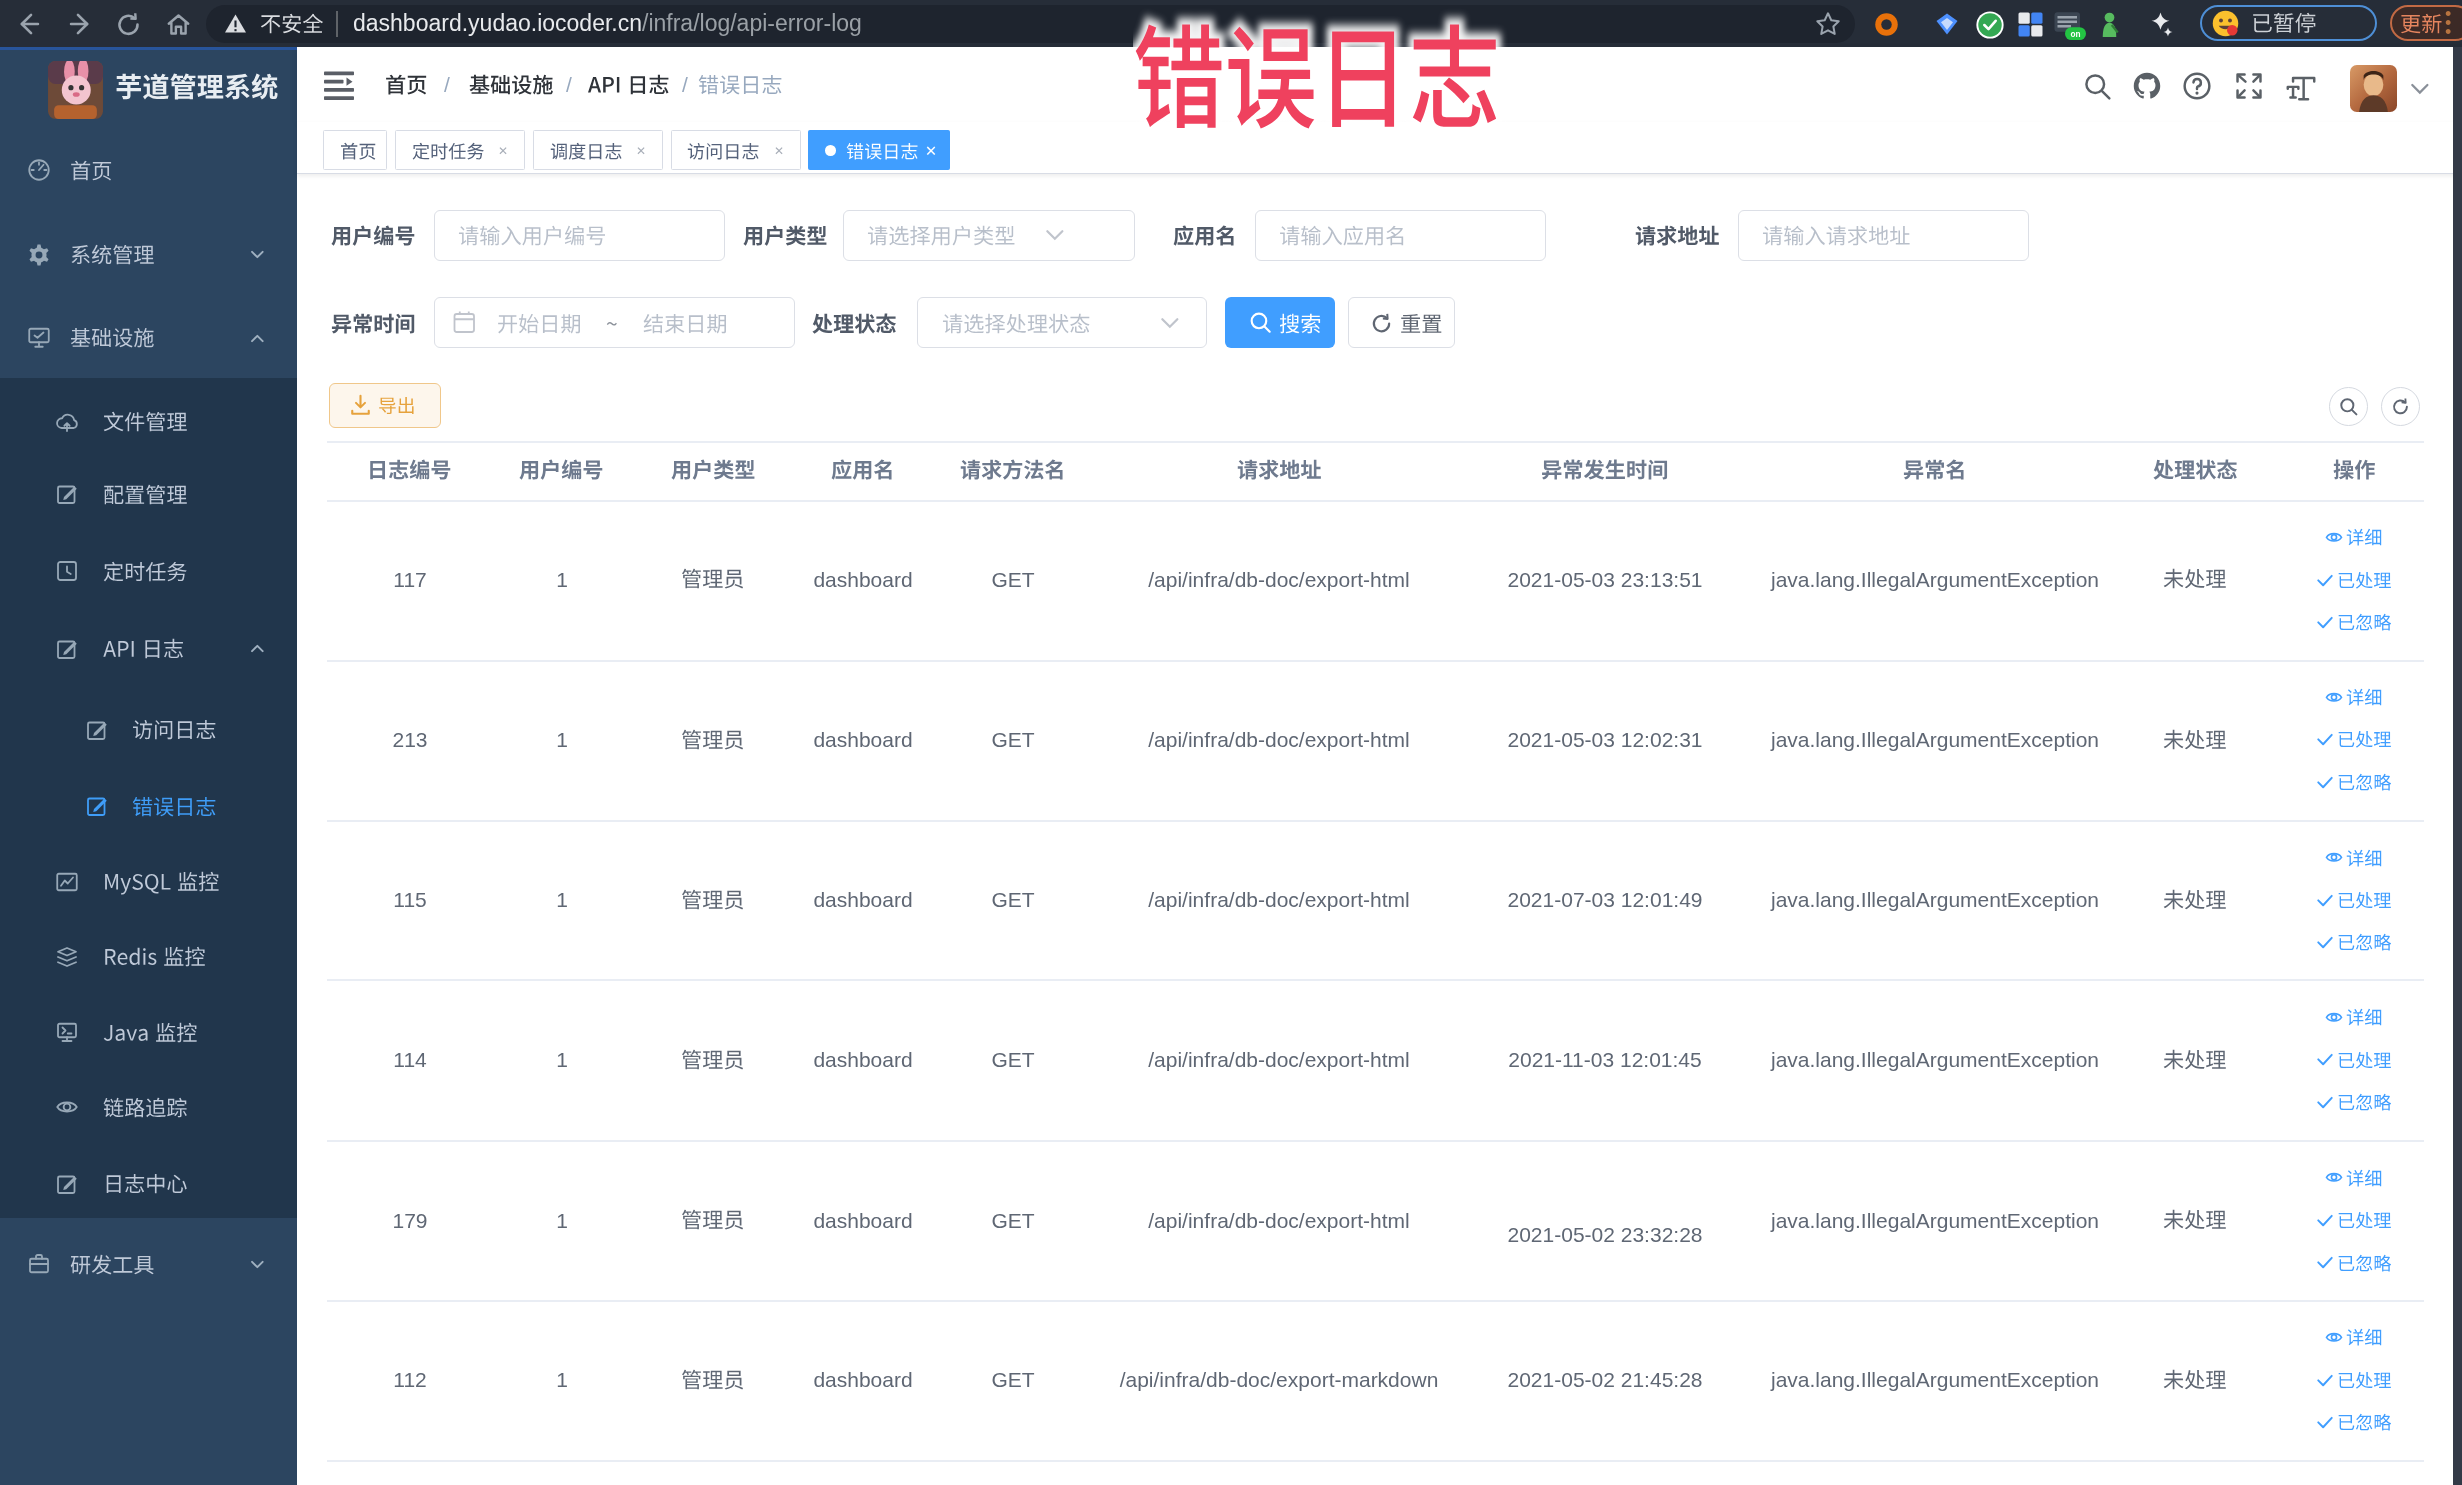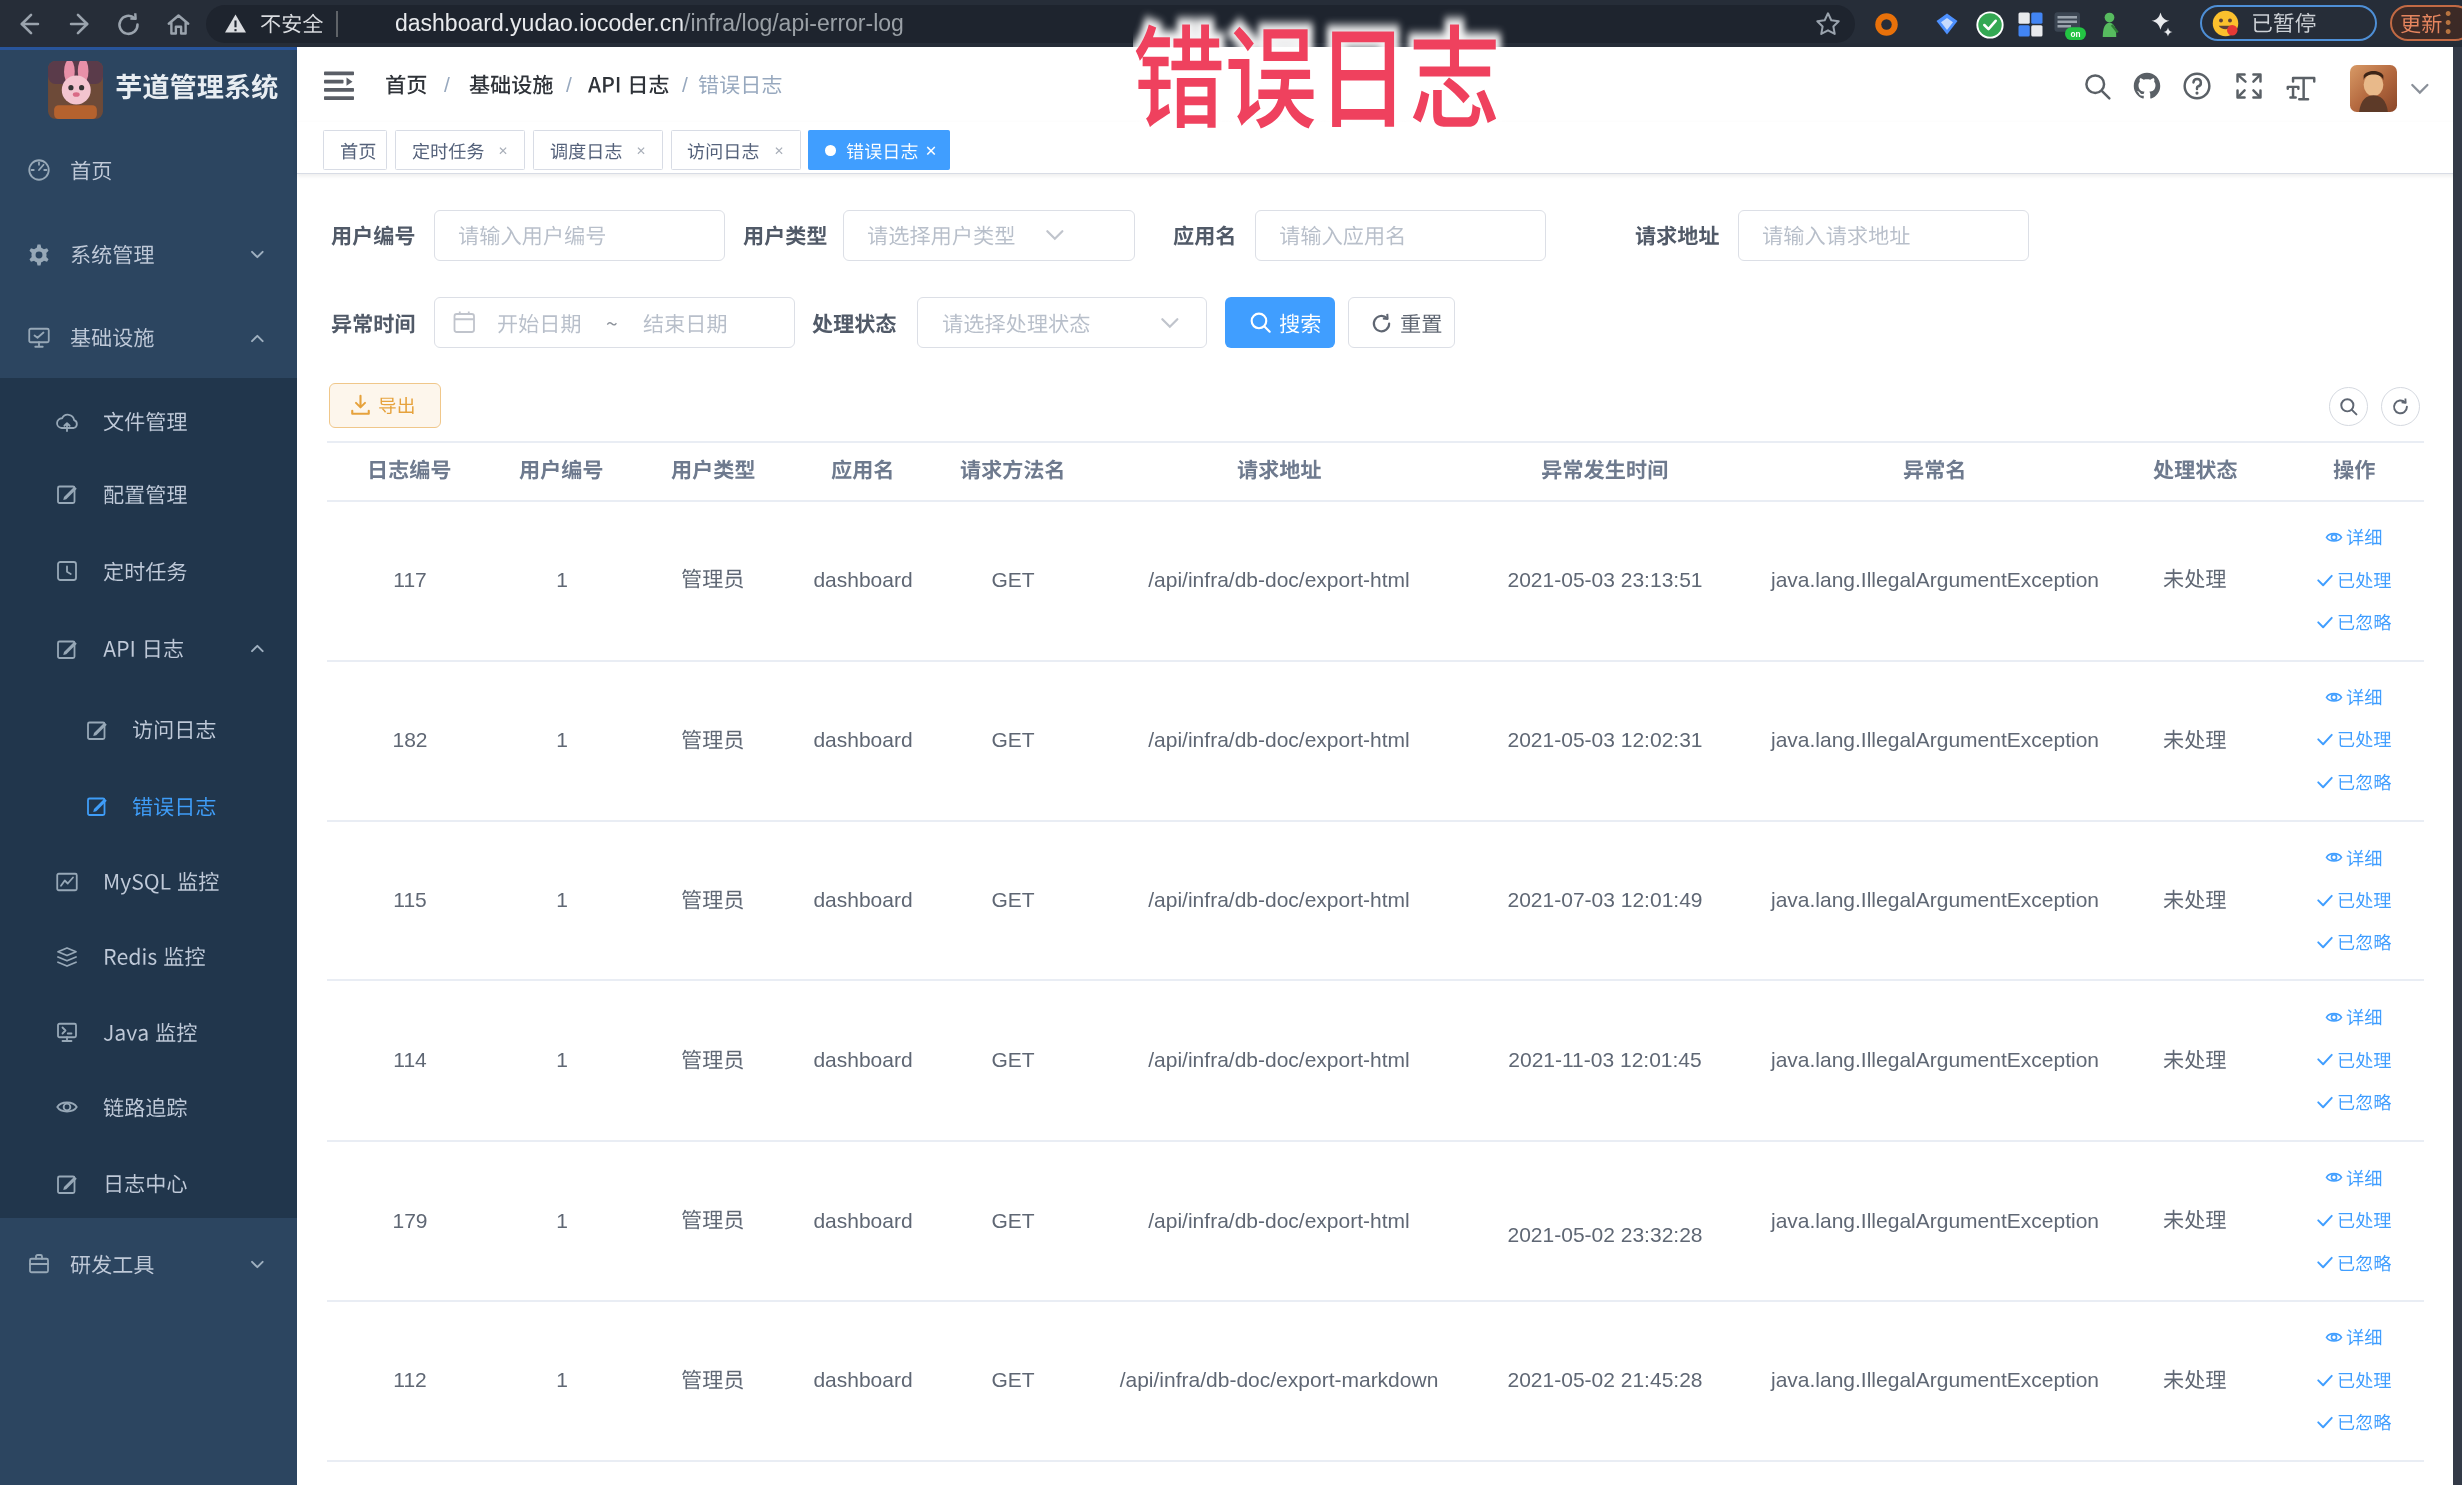--- a/index.html
+++ b/index.html
@@ -19,21 +19,21 @@
 <div style="position:absolute;left:206px;top:4.5px;width:1649px;height:38px;border-radius:19px;background:#1e242e"></div>
 <div style="position:absolute;left:224px;top:13px;width:23px;height:21px"><svg width="23" height="21" viewBox="0 0 30 28">
       <path d="M15 2 L29 26 H1 Z" fill="#dadce0"></path>
       <rect x="13.6" y="10" width="2.8" height="9" fill="#1e242e"></rect>
       <rect x="13.6" y="21.5" width="2.8" height="2.8" fill="#1e242e"></rect>
     </svg></div>
 <div style="position:absolute;left:260px;top:13px;width:65px;height:26.5px"><svg width="65" height="26.5" viewBox="0 0 86 35">
       <path fill="#dadce0" d="M15.7 11.3C19.0 13.5 23.2 16.8 25.2 19.0L26.9 17.3C24.8 15.2 20.5 12.0 17.2 9.9ZM1.9 3.1V5.2H14.4C11.6 10.0 6.8 14.8 1.2 17.5C1.7 18.0 2.3 18.8 2.7 19.3C6.6 17.3 10.0 14.4 12.9 11.2V26.8H15.1V8.3C15.8 7.3 16.5 6.3 17.1 5.2H26.1V3.1Z M39.6 1.6C40.0 2.4 40.5 3.5 40.9 4.3H30.6V10.0H32.7V6.3H51.2V10.0H53.4V4.3H43.4C43.0 3.4 42.3 2.1 41.7 1.1ZM46.4 14.1C45.5 16.3 44.3 18.1 42.7 19.7C40.7 18.8 38.6 18.1 36.7 17.5C37.4 16.5 38.1 15.3 38.9 14.1ZM36.4 14.1C35.4 15.7 34.3 17.2 33.4 18.4C35.7 19.2 38.3 20.1 40.8 21.1C38.1 23.0 34.6 24.1 30.3 24.9C30.7 25.3 31.4 26.3 31.6 26.8C36.2 25.8 40.0 24.4 43.0 22.1C46.5 23.6 49.8 25.3 51.9 26.7L53.6 24.9C51.4 23.5 48.2 22.0 44.8 20.5C46.5 18.8 47.8 16.7 48.8 14.1H54.2V12.1H40.0C40.8 10.7 41.5 9.3 42.1 8.0L39.8 7.5C39.2 8.9 38.4 10.5 37.5 12.1H29.9V14.1Z M69.8 0.8C67.0 5.3 61.9 9.4 56.7 11.7C57.3 12.2 57.9 12.9 58.2 13.4C59.3 12.9 60.4 12.2 61.5 11.5V13.3H68.9V17.7H61.7V19.6H68.9V24.2H58.1V26.1H82.0V24.2H71.1V19.6H78.7V17.7H71.1V13.3H78.7V11.5C79.7 12.2 80.8 12.9 81.9 13.5C82.2 12.9 82.8 12.2 83.4 11.8C78.8 9.4 74.6 6.4 71.2 2.4L71.7 1.7ZM61.6 11.5C64.8 9.4 67.7 6.8 70.0 3.9C72.7 7.0 75.5 9.4 78.6 11.5Z"></path>
     </svg></div>
 <div style="position:absolute;left:336px;top:10.6px;width:1.5px;height:26px;background:#5f6368"></div>
-<div style="position:absolute;font-family:'Liberation Sans', sans-serif;font-size:23px;font-weight:400;color:#e8eaed;line-height:29.5px;white-space:nowrap;left:353px;top:9px;margin-left:42px;"><span style="color:#e8eaed">dashboard.yudao.iocoder.cn</span><span style="color:#9aa0a6">/infra/log/api-error-log</span></div>
+<div style="position:absolute;font-family:'Liberation Sans', sans-serif;font-size:23px;font-weight:400;color:#e8eaed;line-height:29.5px;white-space:nowrap;left:353px;top:9px;"><span style="color:#e8eaed">dashboard.yudao.iocoder.cn</span><span style="color:#9aa0a6">/infra/log/api-error-log</span></div>
 <div style="position:absolute;left:1815px;top:10.6px;width:26px;height:26px"><svg width="26" height="26" viewBox="0 0 34 34">
       <path d="M17 3 L21.3 12.1 L31 13.4 L24 20.2 L25.8 30 L17 25.2 L8.2 30 L10 20.2 L3 13.4 L12.7 12.1 Z" fill="none" stroke="#9aa3ad" stroke-width="2.6" stroke-linejoin="round"></path>
     </svg></div>
 <div style="position:absolute;left:1873px;top:10.6px;width:27px;height:27px"><svg width="27" height="27" viewBox="0 0 36 36">
       <circle cx="18" cy="18" r="15" fill="#e8710a"></circle>
       <circle cx="18" cy="18" r="7" fill="#262d38"></circle>
     </svg></div>
 <div style="position:absolute;left:1935px;top:12px;width:24px;height:24px"><svg width="24" height="24" viewBox="0 0 32 32">
       <path d="M16 2 L30 12 L16 30 L2 12 Z" fill="#4d90fe"></path>
       <path d="M16 8 L24 13.5 L16 24 L8 13.5 Z" fill="#c6dafc"></path>
@@ -452,21 +452,21 @@
 <div style="position:absolute;left:2337px;top:571px;width:56px;height:23px"><svg width="56" height="23" viewBox="0 0 74 30">
       <path fill="#409eff" d="M2.2 2.4V4.2H17.9V10.6H5.3V6.6H3.5V18.7C3.5 21.6 4.7 22.4 8.6 22.4C9.5 22.4 16.7 22.4 17.6 22.4C21.6 22.4 22.4 21.0 22.8 16.6C22.3 16.5 21.5 16.2 21.0 15.9C20.7 19.8 20.3 20.6 17.7 20.6C16.0 20.6 9.8 20.6 8.5 20.6C5.9 20.6 5.3 20.2 5.3 18.7V12.3H17.9V13.5H19.8V2.4Z M34.2 6.4C33.8 9.8 32.9 12.6 31.8 14.8C30.8 13.2 30.0 11.1 29.4 8.4C29.6 7.8 29.8 7.1 30.0 6.4ZM29.3 1.1C28.6 5.8 27.1 10.3 25.2 12.8C25.7 13.0 26.4 13.5 26.7 13.8C27.3 13.0 27.9 12.0 28.4 10.8C29.1 13.1 29.9 15.0 30.8 16.5C29.2 18.8 27.2 20.5 24.8 21.7C25.3 21.9 26.0 22.7 26.3 23.1C28.5 21.9 30.4 20.3 32.0 18.1C34.9 21.5 38.8 22.3 42.9 22.3H46.4C46.5 21.8 46.8 20.9 47.2 20.4C46.2 20.4 43.7 20.4 43.0 20.4C39.3 20.4 35.7 19.8 33.0 16.5C34.6 13.6 35.7 9.8 36.2 5.0L35.1 4.7L34.7 4.8H30.5C30.7 3.7 31.0 2.6 31.2 1.5ZM38.8 1.0V18.7H40.7V8.6C42.3 10.5 44.1 12.8 44.9 14.3L46.5 13.3C45.4 11.6 43.1 8.9 41.3 6.9L40.7 7.2V1.0Z M59.4 8.2H63.1V11.3H59.4ZM64.7 8.2H68.3V11.3H64.7ZM59.4 3.6H63.1V6.7H59.4ZM64.7 3.6H68.3V6.7H64.7ZM55.6 20.6V22.2H71.2V20.6H64.8V17.3H70.4V15.6H64.8V12.8H70.1V2.1H57.8V12.8H63.0V15.6H57.5V17.3H63.0V20.6ZM48.8 18.7 49.3 20.5C51.4 19.8 54.2 18.9 56.8 18.0L56.4 16.3L53.8 17.2V11.2H56.2V9.5H53.8V4.3H56.6V2.6H49.1V4.3H52.1V9.5H49.3V11.2H52.1V17.7C50.9 18.1 49.8 18.5 48.8 18.7Z"></path>
     </svg></div>
 <div style="position:absolute;left:2316px;top:614px;width:18px;height:16.7px"><svg width="18" height="16.7" viewBox="0 0 24 22">
       <path d="M3 11 L9.5 17.5 L21 5" stroke="#409eff" stroke-width="2.6" fill="none" stroke-linecap="round" stroke-linejoin="round"></path>
     </svg></div>
 <div style="position:absolute;left:2337px;top:613px;width:56px;height:23px"><svg width="56" height="23" viewBox="0 0 74 30">
       <path fill="#409eff" d="M2.2 2.4V4.2H17.9V10.6H5.3V6.6H3.5V18.7C3.5 21.6 4.7 22.4 8.6 22.4C9.5 22.4 16.7 22.4 17.6 22.4C21.6 22.4 22.4 21.0 22.8 16.6C22.3 16.5 21.5 16.2 21.0 15.9C20.7 19.8 20.3 20.6 17.7 20.6C16.0 20.6 9.8 20.6 8.5 20.6C5.9 20.6 5.3 20.2 5.3 18.7V12.3H17.9V13.5H19.8V2.4Z M30.3 15.4V20.2C30.3 22.2 31.0 22.7 33.8 22.7C34.3 22.7 38.7 22.7 39.3 22.7C41.6 22.7 42.1 21.9 42.4 18.8C41.9 18.7 41.1 18.4 40.7 18.1C40.6 20.7 40.4 21.1 39.1 21.1C38.2 21.1 34.6 21.1 33.9 21.1C32.4 21.1 32.1 20.9 32.1 20.2V15.4ZM42.1 16.0C43.3 17.6 44.5 19.9 45.0 21.3L46.7 20.7C46.2 19.3 45.0 17.1 43.8 15.5ZM27.2 15.4C26.8 17.2 26.0 19.5 25.0 21.0L26.6 21.6C27.6 20.2 28.3 17.8 28.8 16.0ZM34.3 15.1C35.4 16.3 36.8 18.0 37.4 19.0L38.9 18.2C38.3 17.1 36.9 15.5 35.8 14.4ZM31.1 0.9C29.8 3.7 27.6 6.3 25.3 8.0C25.7 8.2 26.4 8.8 26.8 9.1C28.1 8.1 29.4 6.7 30.5 5.2H33.7C32.2 7.9 29.9 10.3 27.2 11.8C27.6 12.1 28.3 12.8 28.6 13.1C31.3 11.3 33.9 8.5 35.6 5.2H38.8C37.5 8.6 35.2 11.5 32.4 13.3C32.8 13.6 33.5 14.2 33.8 14.5C36.7 12.4 39.2 9.2 40.7 5.2H43.2C42.9 10.1 42.5 12.0 42.0 12.6C41.8 12.8 41.5 12.9 41.1 12.9C40.7 12.9 39.6 12.8 38.4 12.7C38.7 13.2 38.9 13.9 39.0 14.4C40.1 14.5 41.3 14.5 41.9 14.4C42.6 14.4 43.1 14.2 43.5 13.7C44.3 12.9 44.7 10.6 45.0 4.4C45.1 4.1 45.1 3.6 45.1 3.6H31.7C32.1 2.9 32.5 2.2 32.8 1.4Z M62.6 0.9C61.6 3.5 59.8 5.9 57.8 7.5V2.4H49.8V20.2H51.2V18.0H57.8V14.4C58.0 14.7 58.3 15.0 58.4 15.3L59.6 14.8V22.9H61.3V22.1H67.9V22.9H69.7V14.7L70.5 15.0C70.8 14.6 71.3 13.9 71.6 13.5C69.5 12.7 67.6 11.5 66.0 10.2C67.7 8.4 69.1 6.4 70.0 4.0L68.8 3.4L68.5 3.5H63.3C63.7 2.8 64.0 2.1 64.3 1.3ZM51.2 4.0H53.1V9.2H51.2ZM51.2 16.4V10.7H53.1V16.4ZM56.4 10.7V16.4H54.4V10.7ZM56.4 9.2H54.4V4.0H56.4ZM57.8 13.7V8.2C58.1 8.5 58.5 8.9 58.7 9.1C59.5 8.4 60.3 7.7 61.1 6.7C61.7 7.8 62.6 9.0 63.6 10.1C61.8 11.7 59.8 12.9 57.8 13.7ZM61.3 20.5V15.9H67.9V20.5ZM67.6 5.1C66.9 6.5 65.9 7.8 64.8 9.0C63.6 7.8 62.7 6.6 62.1 5.4L62.3 5.1ZM60.6 14.3C62.0 13.5 63.5 12.5 64.8 11.3C66.0 12.4 67.3 13.4 68.9 14.3Z"></path>
     </svg></div>
 <div style="position:absolute;left:327px;top:820px;width:2097px;height:1.5px;background:#e9edf4"></div>
-<div style="position:absolute;font-family:'Liberation Sans', sans-serif;font-size:21px;font-weight:400;color:#5f6774;line-height:27px;white-space:nowrap;left:410px;top:726px;transform:translateX(-50%);">182</div>
+<div style="position:absolute;font-family:'Liberation Sans', sans-serif;font-size:21px;font-weight:400;color:#5f6774;line-height:27px;white-space:nowrap;left:410px;top:726px;transform:translateX(-50%);">213</div>
 <div style="position:absolute;font-family:'Liberation Sans', sans-serif;font-size:21px;font-weight:400;color:#5f6774;line-height:27px;white-space:nowrap;left:562px;top:726px;transform:translateX(-50%);">1</div>
 <div style="position:absolute;left:681px;top:729px;width:65px;height:26.5px"><svg width="65" height="26.5" viewBox="0 0 86 35">
       <path fill="#5f6774" d="M5.9 12.4V26.9H8.0V26.0H21.6V26.9H23.7V19.9H8.0V18.0H22.2V12.4ZM21.6 24.3H8.0V21.6H21.6ZM12.3 7.2C12.6 7.8 12.9 8.4 13.2 9.0H2.8V13.6H4.9V10.6H23.5V13.6H25.6V9.0H15.3C15.1 8.3 14.6 7.4 14.2 6.8ZM8.0 14.0H20.1V16.4H8.0ZM4.7 1.0C4.0 3.4 2.7 5.8 1.2 7.4C1.7 7.6 2.6 8.1 3.0 8.4C3.8 7.5 4.6 6.3 5.3 5.0H7.2C7.8 6.0 8.5 7.3 8.7 8.1L10.5 7.4C10.3 6.8 9.8 5.8 9.3 5.0H13.6V3.4H6.0C6.3 2.7 6.5 2.1 6.7 1.4ZM16.5 1.1C16.0 3.1 15.0 5.1 13.8 6.4C14.3 6.7 15.1 7.1 15.5 7.4C16.1 6.7 16.7 5.9 17.1 5.0H19.1C20.0 6.0 20.8 7.3 21.1 8.1L22.8 7.4C22.5 6.7 22.0 5.8 21.3 5.0H26.3V3.4H17.9C18.1 2.8 18.4 2.1 18.6 1.4Z M41.3 9.5H45.6V13.1H41.3ZM47.4 9.5H51.7V13.1H47.4ZM41.3 4.3H45.6V7.8H41.3ZM47.4 4.3H51.7V7.8H47.4ZM36.9 24.0V26.0H55.1V24.0H47.6V20.2H54.1V18.3H47.6V15.0H53.7V2.4H39.4V15.0H45.4V18.3H39.1V20.2H45.4V24.0ZM29.0 21.8 29.5 24.0C32.0 23.2 35.2 22.1 38.2 21.1L37.9 19.0L34.8 20.0V13.1H37.6V11.1H34.8V5.0H38.0V3.0H29.3V5.0H32.8V11.1H29.6V13.1H32.8V20.7C31.3 21.1 30.0 21.5 29.0 21.8Z M63.5 4.2H76.6V7.4H63.5ZM61.3 2.4V9.2H78.9V2.4ZM68.7 15.5V18.1C68.7 20.3 68.0 23.3 57.8 25.3C58.3 25.7 59.0 26.5 59.2 27.0C69.7 24.6 71.0 21.0 71.0 18.1V15.5ZM70.8 22.8C74.2 24.0 78.8 25.8 81.1 27.0L82.2 25.2C79.8 24.1 75.2 22.3 71.8 21.3ZM60.3 11.7V22.1H62.5V13.7H77.7V21.9H80.0V11.7Z"></path>
     </svg></div>
 <div style="position:absolute;font-family:'Liberation Sans', sans-serif;font-size:21px;font-weight:400;color:#5f6774;line-height:27px;white-space:nowrap;left:863px;top:726px;transform:translateX(-50%);">dashboard</div>
 <div style="position:absolute;font-family:'Liberation Sans', sans-serif;font-size:21px;font-weight:400;color:#5f6774;line-height:27px;white-space:nowrap;left:1013px;top:726px;transform:translateX(-50%);">GET</div>
 <div style="position:absolute;font-family:'Liberation Sans', sans-serif;font-size:21px;font-weight:400;color:#5f6774;line-height:27px;white-space:nowrap;left:1279px;top:726px;transform:translateX(-50%);">/api/infra/db-doc/export-html</div>
 <div style="position:absolute;font-family:'Liberation Sans', sans-serif;font-size:21px;font-weight:400;color:#5f6774;line-height:27px;white-space:nowrap;left:1605px;top:726px;transform:translateX(-50%);">2021-05-03 12:02:31</div>
 <div style="position:absolute;font-family:'Liberation Sans', sans-serif;font-size:21px;font-weight:400;color:#5f6774;line-height:27px;white-space:nowrap;left:1935px;top:726px;transform:translateX(-50%);">java.lang.IllegalArgumentException</div>
 <div style="position:absolute;left:2163px;top:729px;width:65px;height:26.5px"><svg width="65" height="26.5" viewBox="0 0 86 35">

